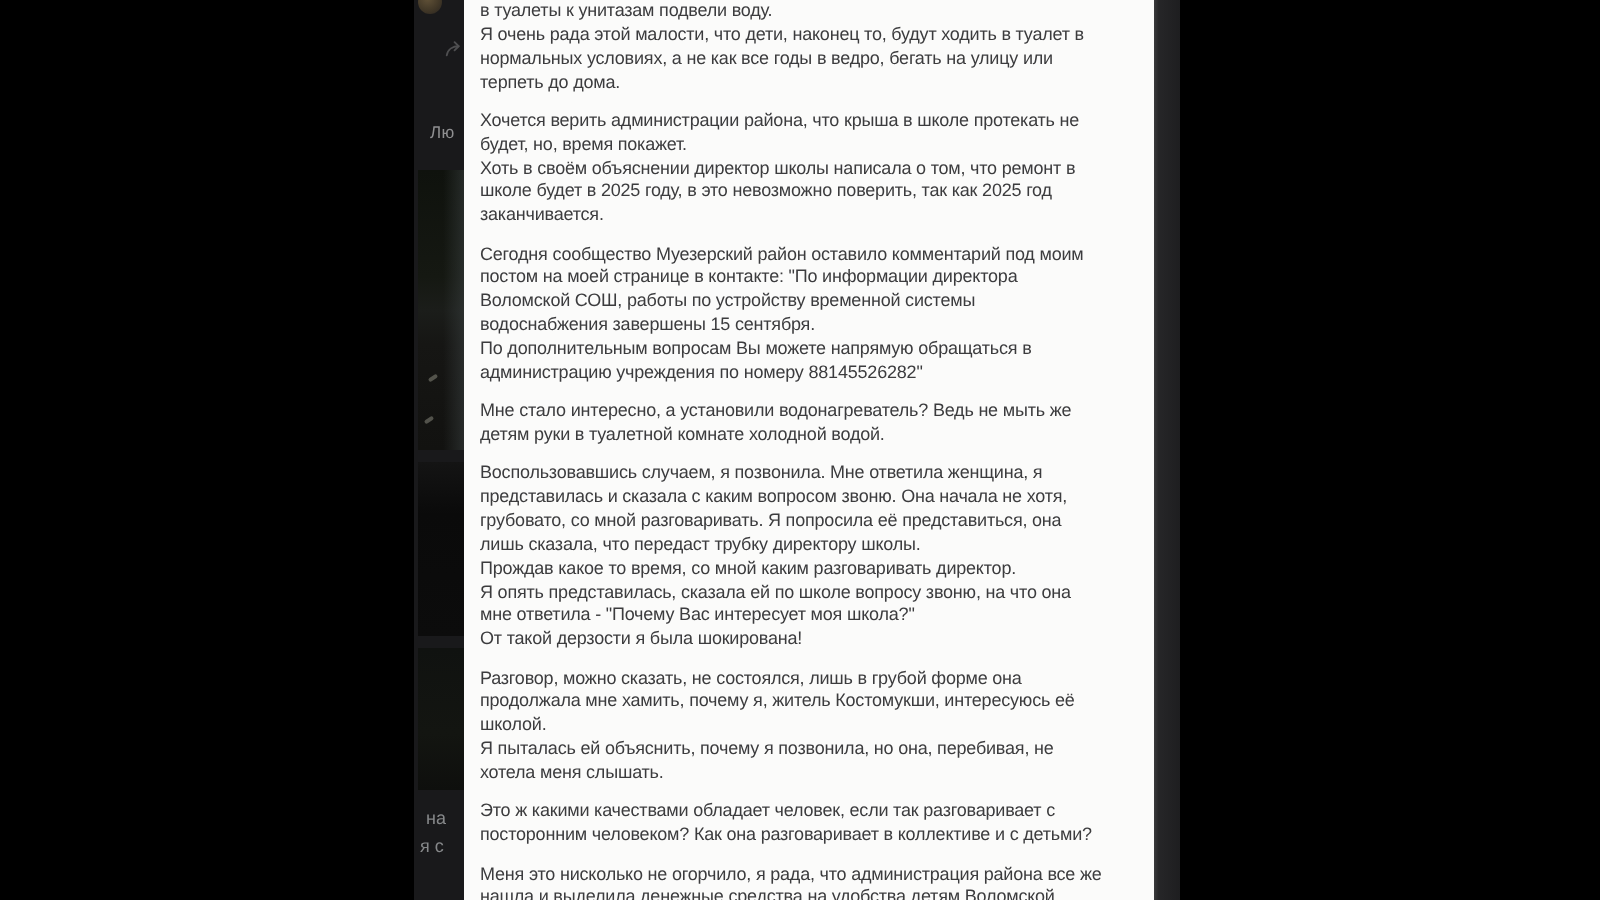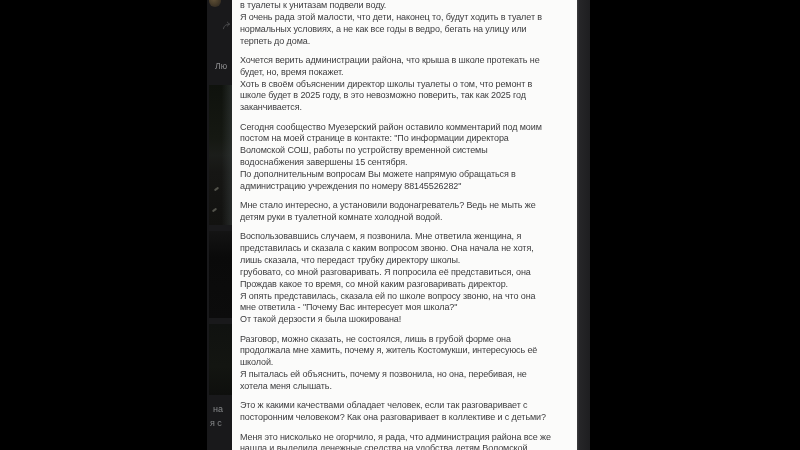--- a/index.html
+++ b/index.html
@@ -116,41 +116,41 @@
   <div class="content-panel">
     <div class="para">
       <div class="line">в туалеты к унитазам подвели воду.</div>
       <div class="line">Я очень рада этой малости, что дети, наконец то, будут ходить в туалет в</div>
       <div class="line">нормальных условиях, а не как все годы в ведро, бегать на улицу или</div>
       <div class="line">терпеть до дома.</div>
     </div>
     <div class="para">
       <div class="line">Хочется верить администрации района, что крыша в школе протекать не</div>
       <div class="line">будет, но, время покажет.</div>
-      <div class="line">Хоть в своём объяснении директор школы туалеты о том, что ремонт в</div>
+      <div class="line">Хоть в своём объяснении директор школы написала о том, что ремонт в</div>
       <div class="line">школе будет в 2025 году, в это невозможно поверить, так как 2025 год</div>
       <div class="line">заканчивается.</div>
     </div>
     <div class="para">
       <div class="line">Сегодня сообщество Муезерский район оставило комментарий под моим</div>
       <div class="line">постом на моей странице в контакте: "По информации директора</div>
       <div class="line">Воломской СОШ, работы по устройству временной системы</div>
       <div class="line">водоснабжения завершены 15 сентября.</div>
       <div class="line">По дополнительным вопросам Вы можете напрямую обращаться в</div>
       <div class="line">администрацию учреждения по номеру 88145526282"</div>
     </div>
     <div class="para">
       <div class="line">Мне стало интересно, а установили водонагреватель? Ведь не мыть же</div>
       <div class="line">детям руки в туалетной комнате холодной водой.</div>
     </div>
     <div class="para">
       <div class="line">Воспользовавшись случаем, я позвонила. Мне ответила женщина, я</div>
       <div class="line">представилась и сказала с каким вопросом звоню. Она начала не хотя,</div>
+      <div class="line">грубовато, со мной разговаривать. Я попросила её представиться, она</div>
       <div class="line">лишь сказала, что передаст трубку директору школы.</div>
-      <div class="line">грубовато, со мной разговаривать. Я попросила её представиться, она</div>
       <div class="line">Прождав какое то время, со мной каким разговаривать директор.</div>
       <div class="line">Я опять представилась, сказала ей по школе вопросу звоню, на что она</div>
       <div class="line">мне ответила - "Почему Вас интересует моя школа?"</div>
       <div class="line">От такой дерзости я была шокирована!</div>
     </div>
     <div class="para">
       <div class="line">Разговор, можно сказать, не состоялся, лишь в грубой форме она</div>
       <div class="line">продолжала мне хамить, почему я, житель Костомукши, интересуюсь её</div>
       <div class="line">школой.</div>
       <div class="line">Я пыталась ей объяснить, почему я позвонила, но она, перебивая, не</div>

